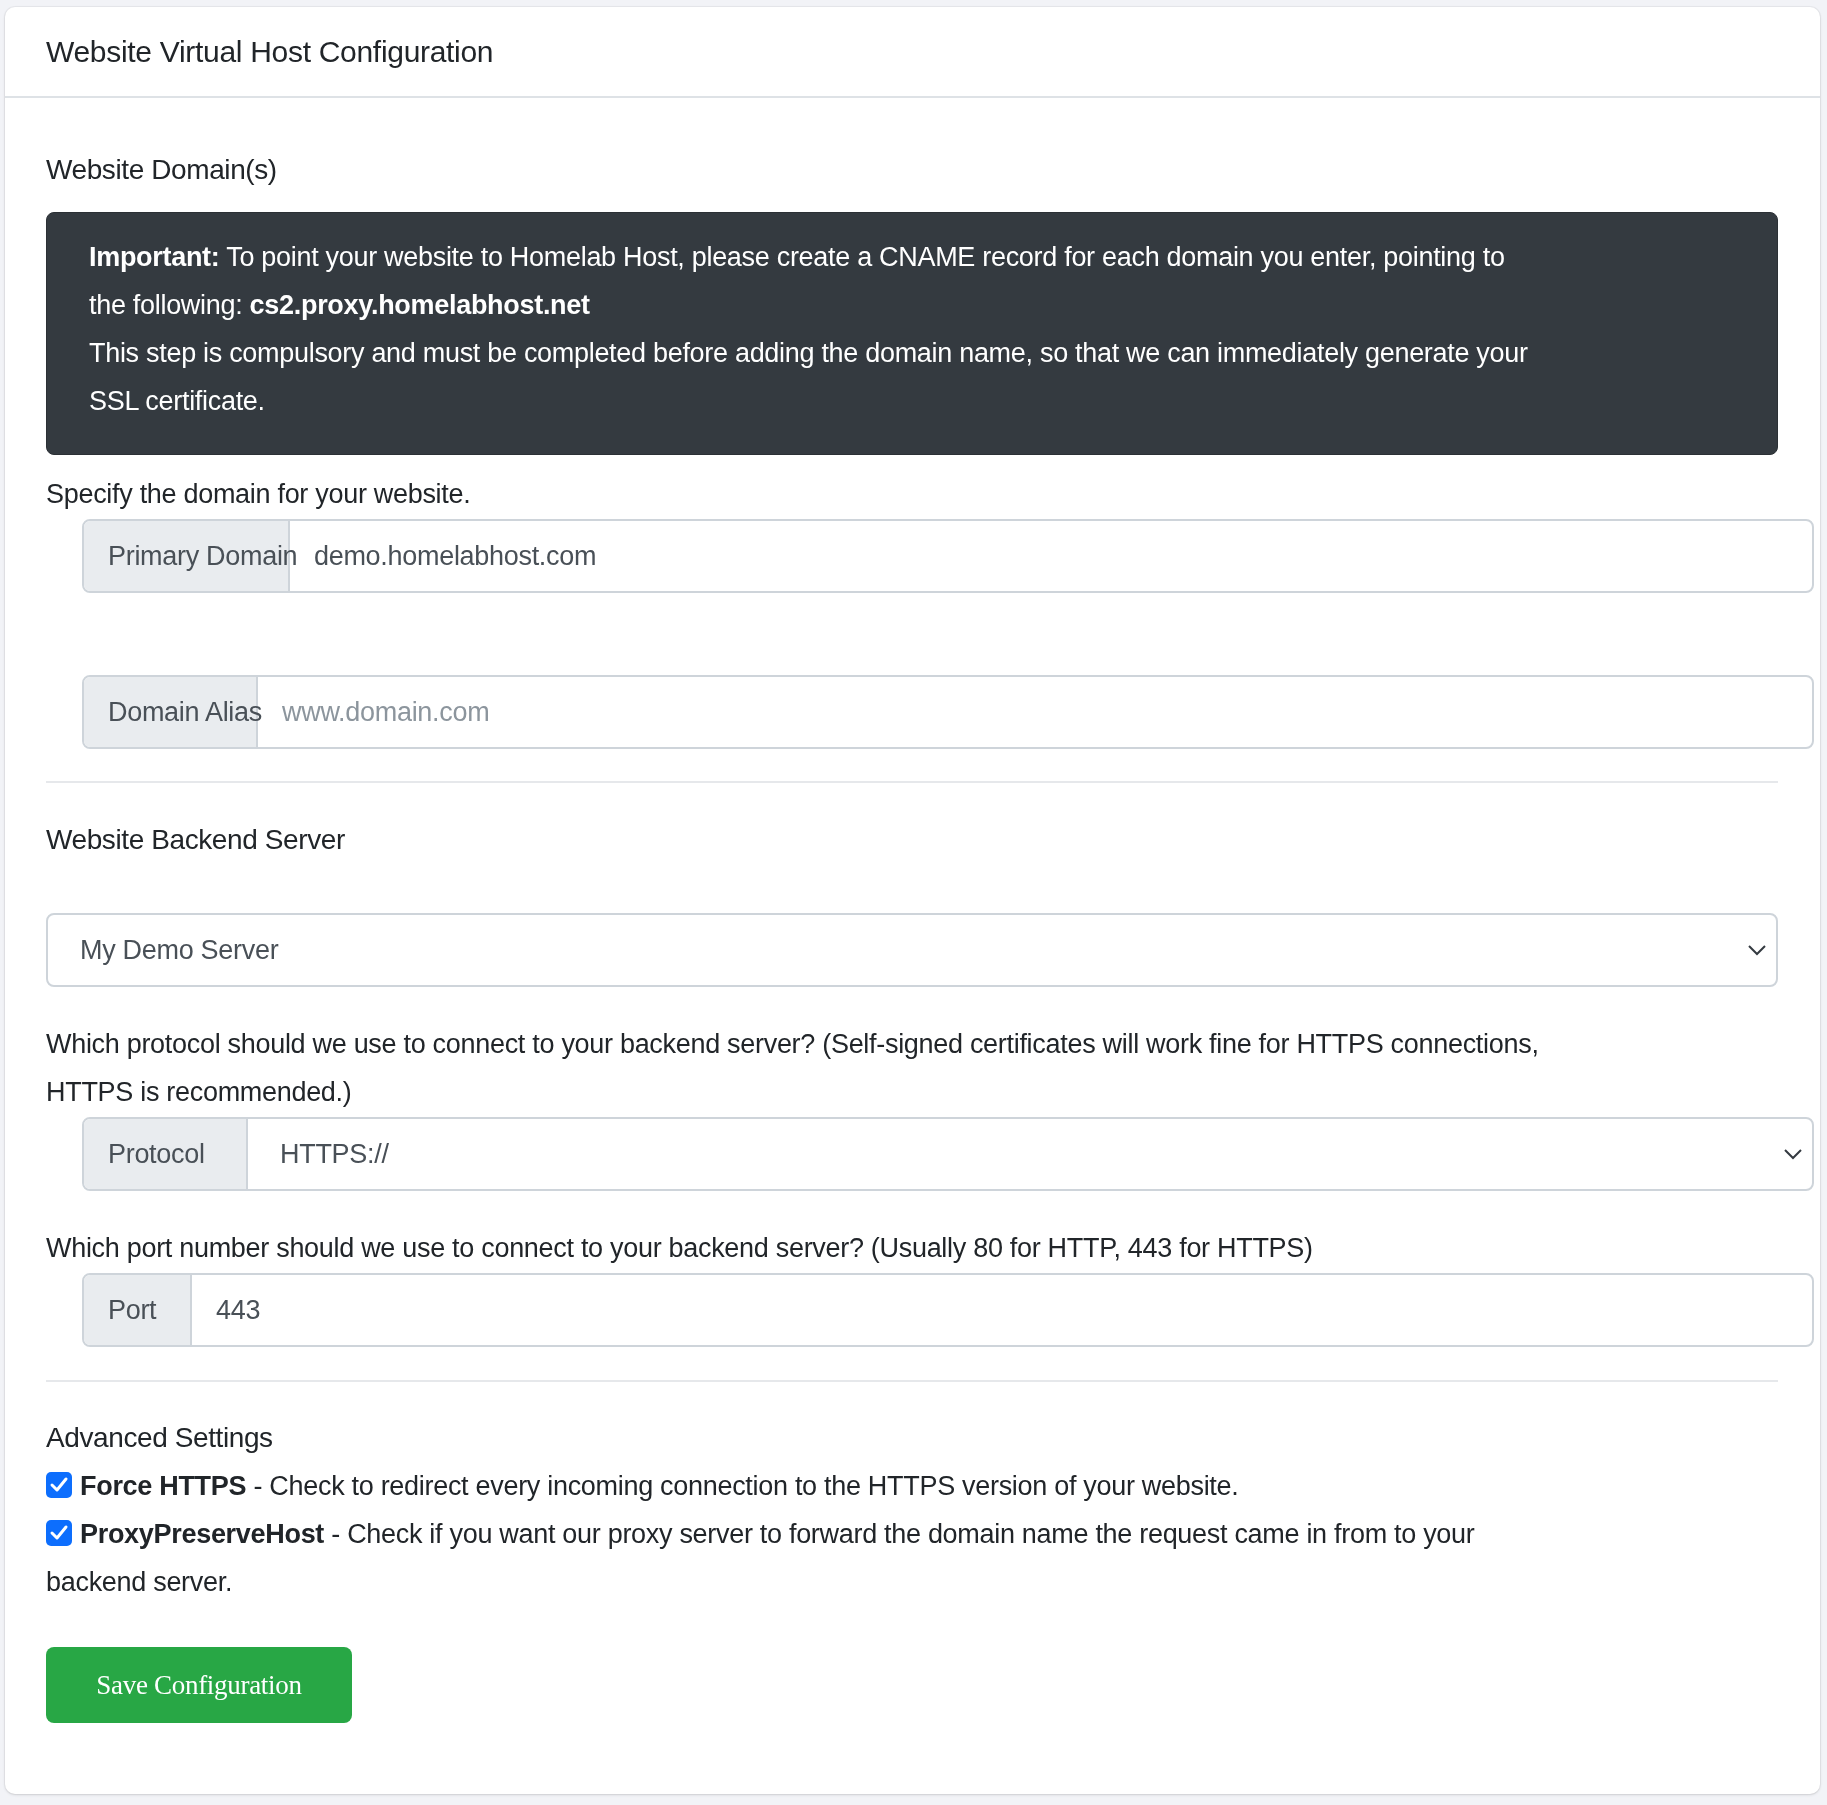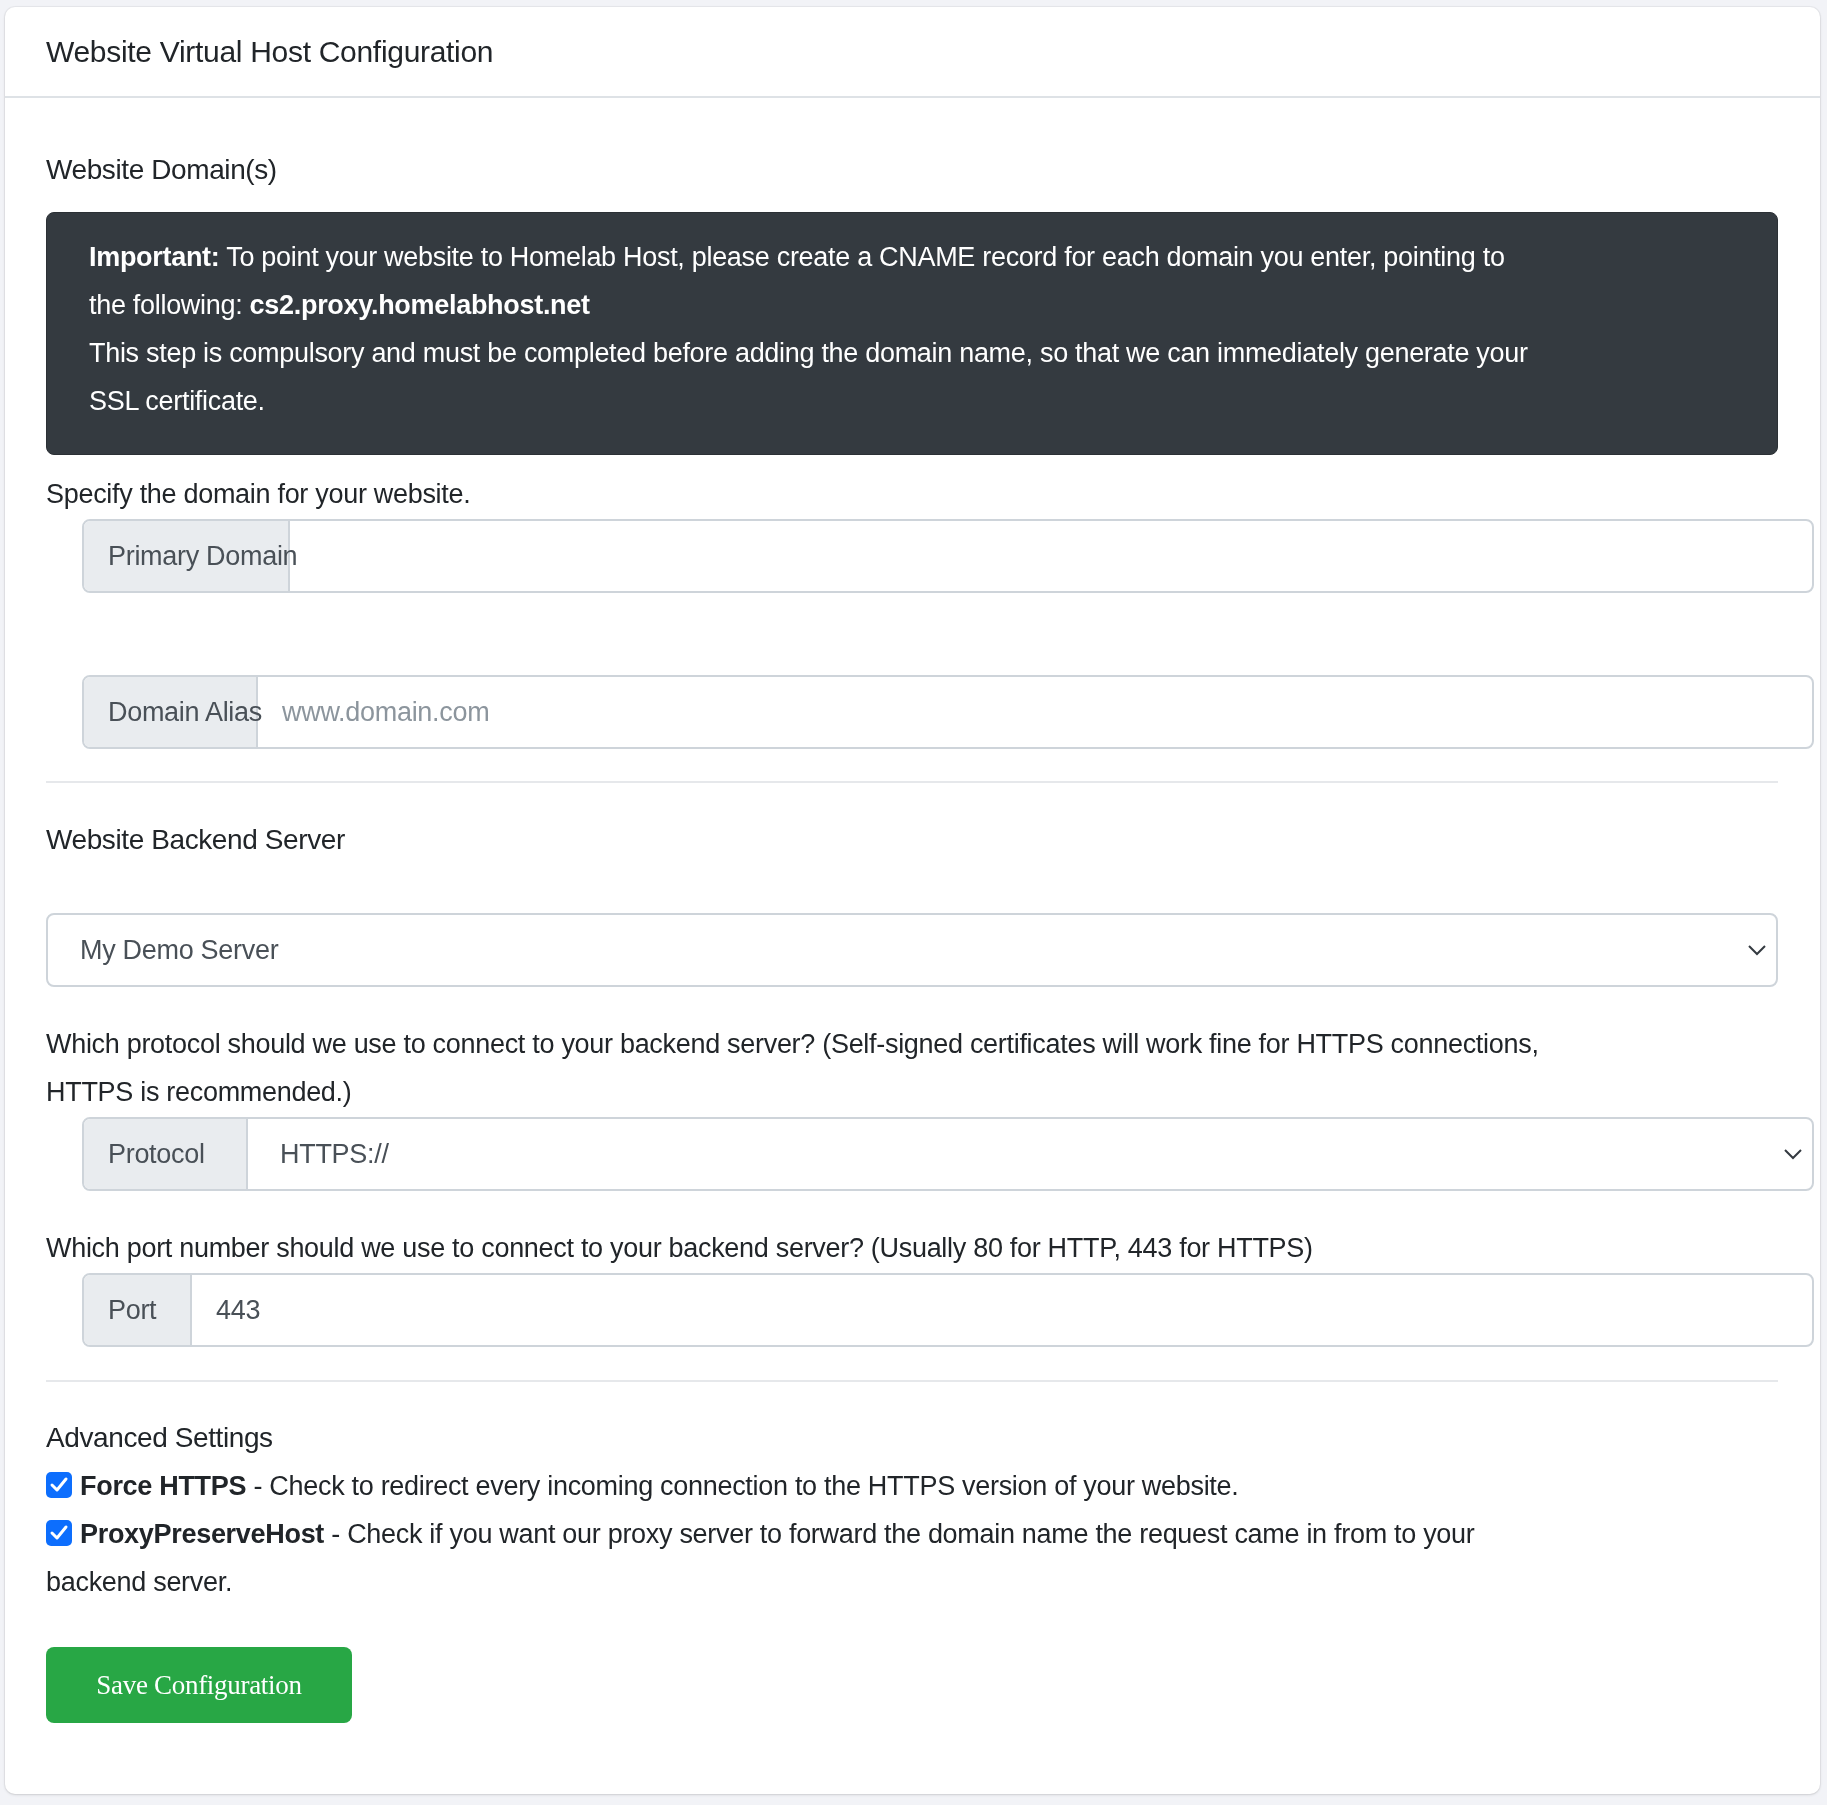--- a/index.html
+++ b/index.html
@@ -75,20 +75,21 @@
     <div class="abs alert" style="top:98px;margin-top:16px;">
       <p><b>Important:</b><span> To point your website to Homelab Host, please create a CNAME record for each domain you enter, pointing to</span></p>
       <p><span>the following: </span><b>cs2.proxy.homelabhost.net</b></p>
       <p>This step is compulsory and must be completed before adding the domain name, so that we can immediately generate your</p>
       <p>SSL certificate.</p>
     </div>
 
     <div class="abs text" style="top:372px;">Specify the domain for your website.</div>
     <div class="abs input-group" style="top:421px;">
       <div class="addon" style="width:206px;">Primary Domain</div>
+      <div class="field">demo.homelabhost.com</div>
     </div>
 
     <div class="abs input-group" style="top:577px;">
       <div class="addon" style="width:174px;">Domain Alias</div>
       <div class="field placeholder">www.domain.com</div>
     </div>
 
     <div class="abs hr" style="top:683px;"></div>
 
     <div class="abs section-title" style="top:718px;">Website Backend Server</div>

